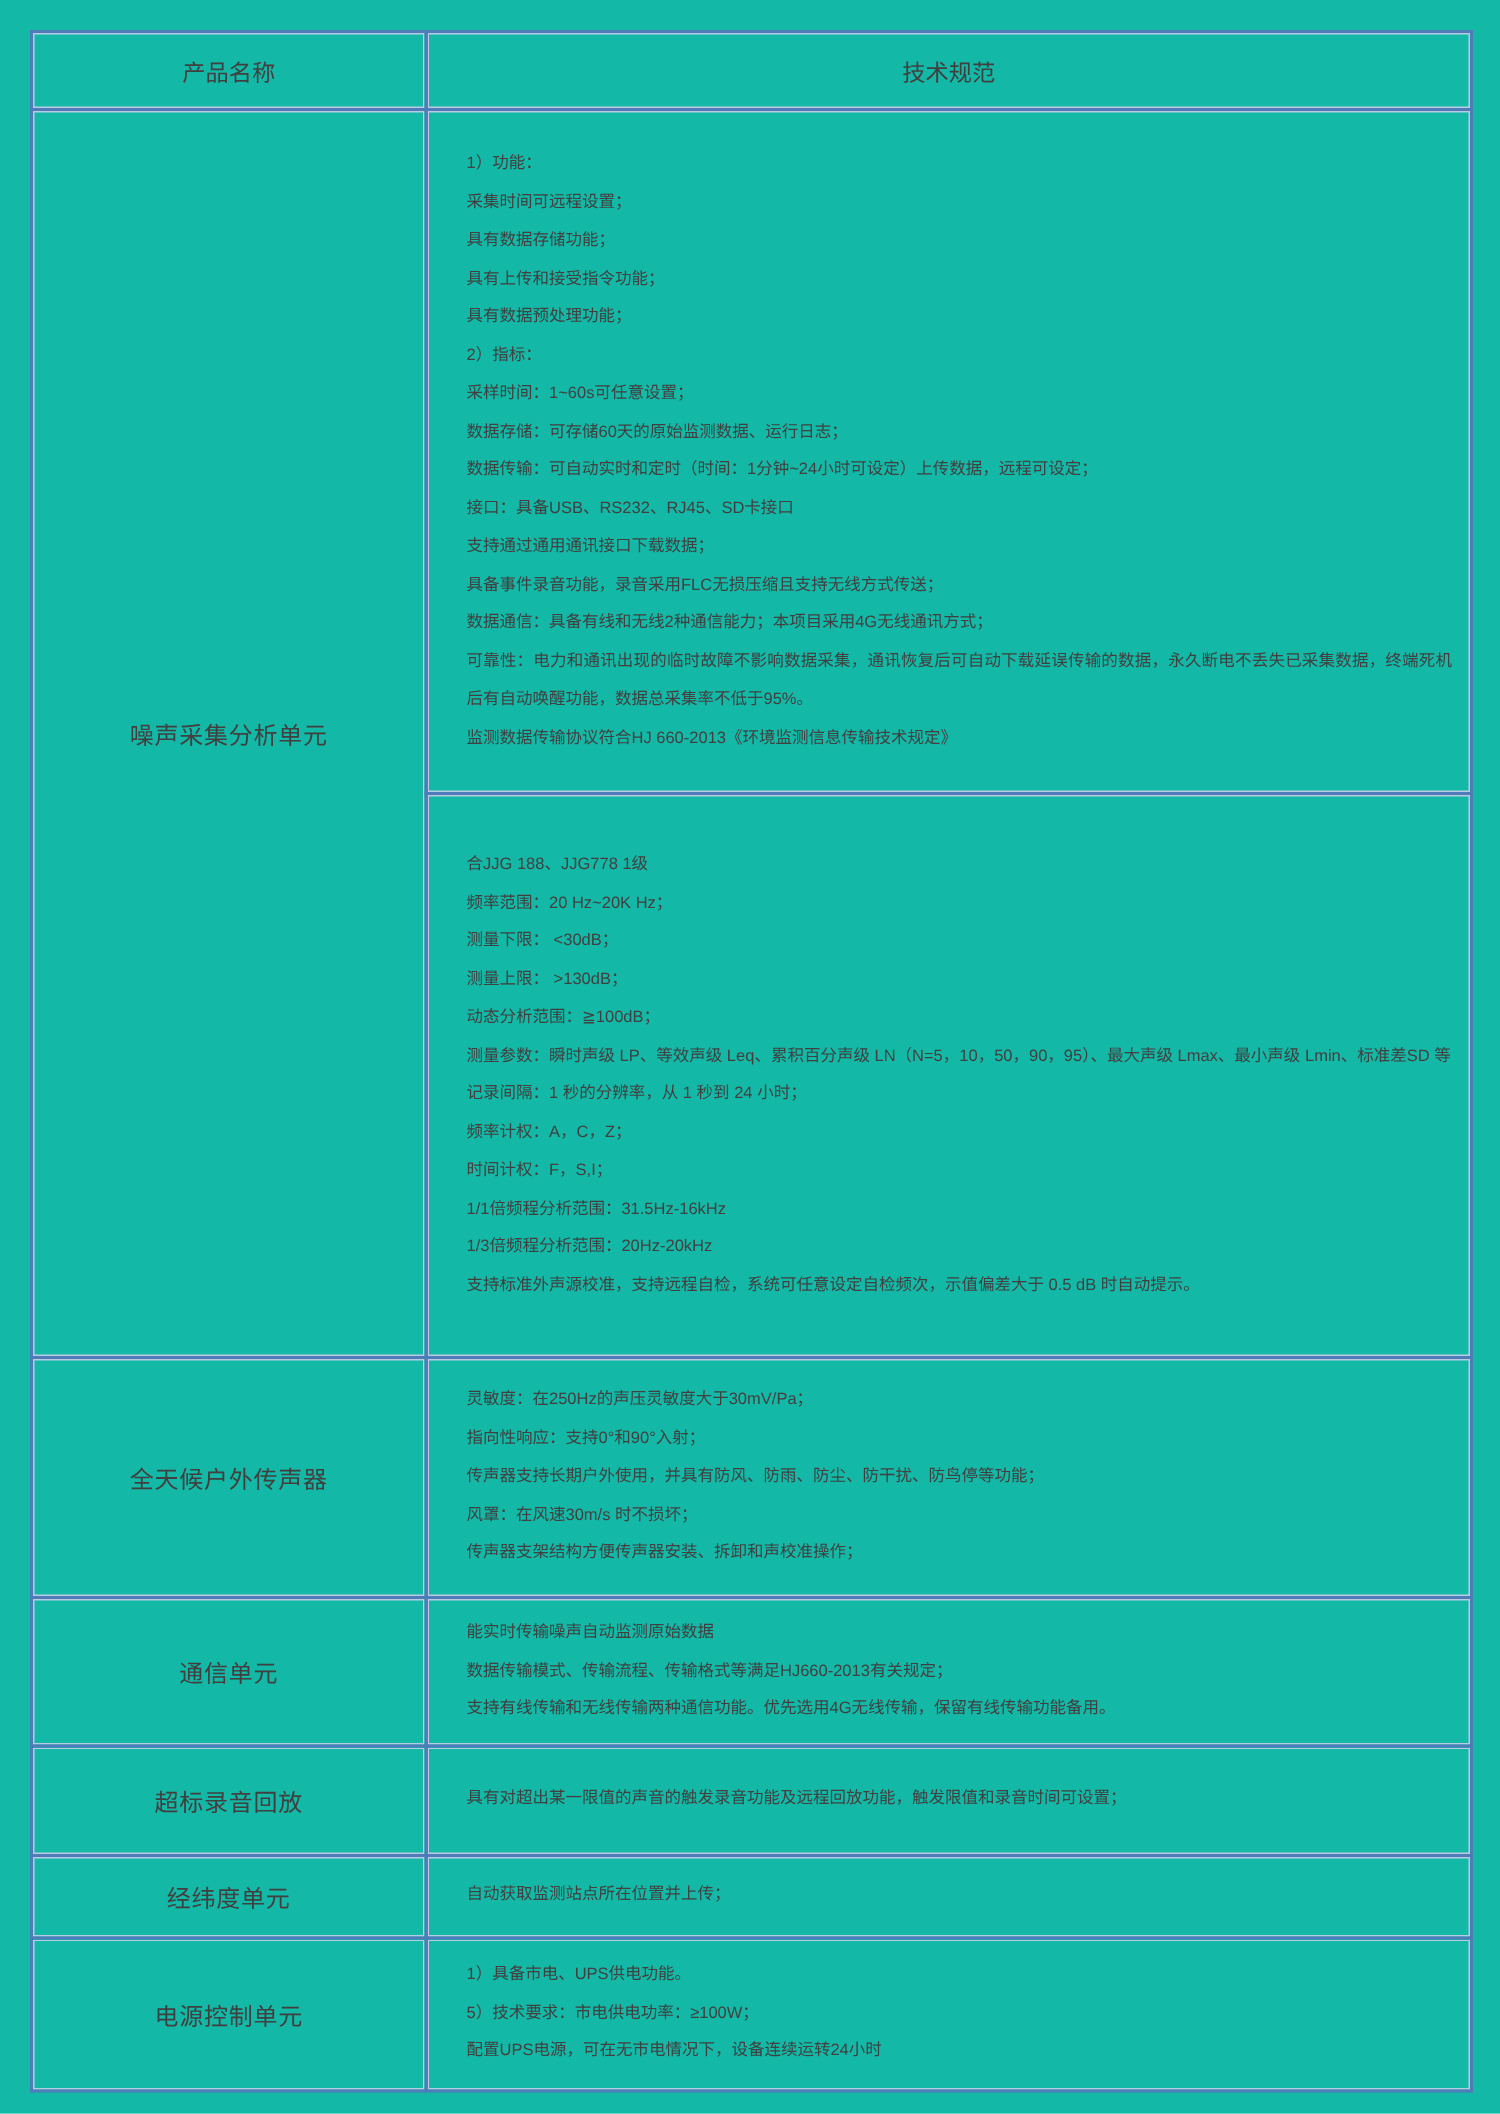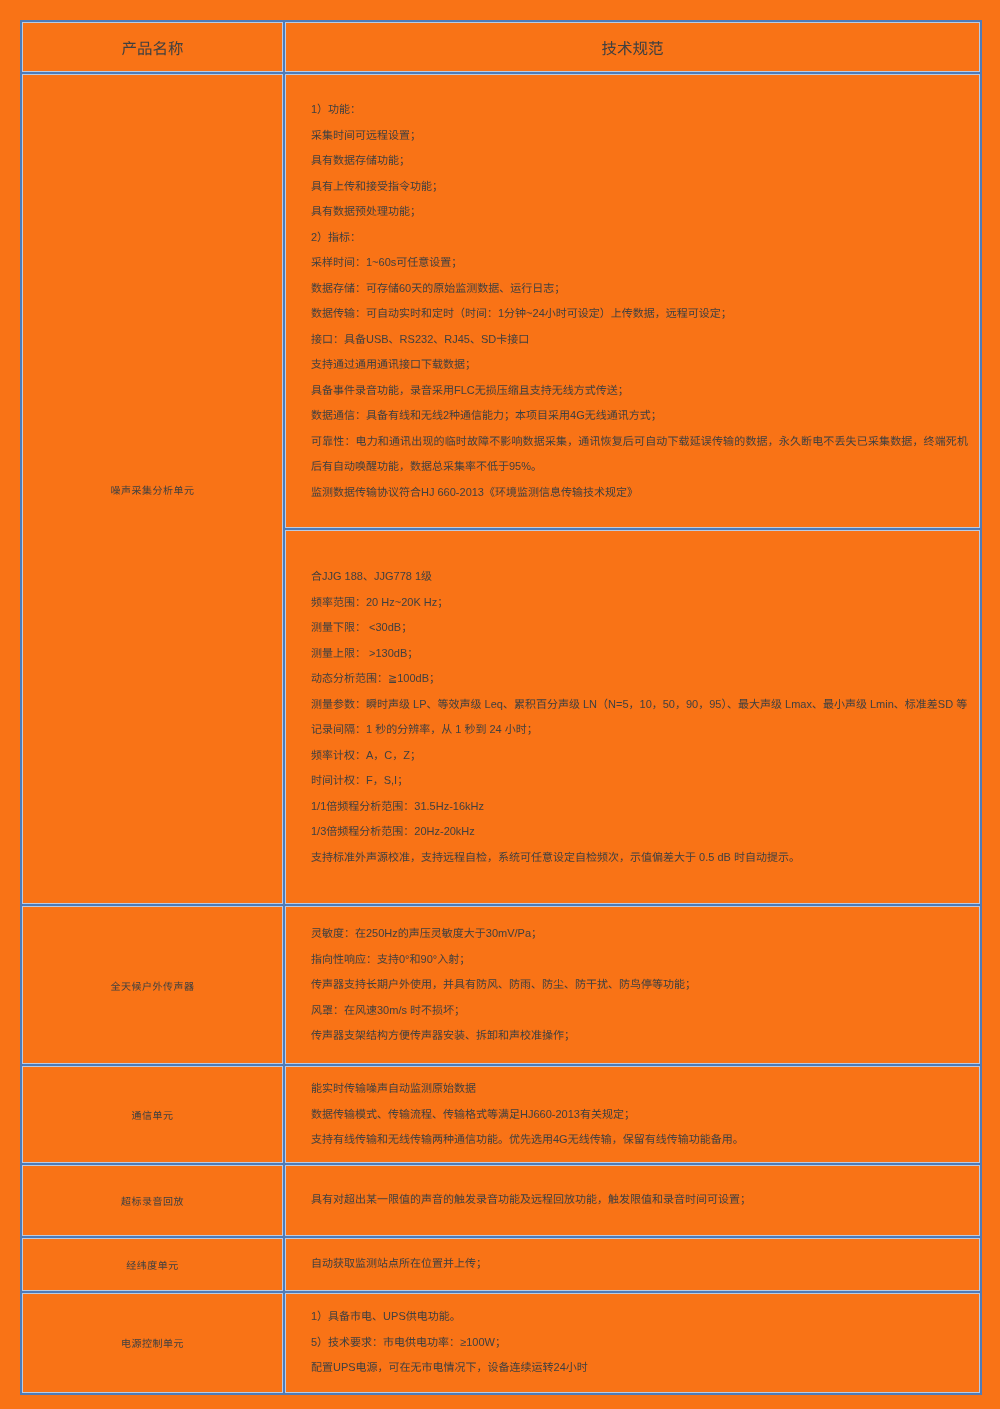--- a/index.html
+++ b/index.html
@@ -4,21 +4,21 @@
 <style>
   html, body {
     margin: 0;
     padding: 0;
     background: #ffffff;
     font-family: "Liberation Sans", "DejaVu Sans", sans-serif;
   }
   .page {
     width: 1000px;
     height: 1409px;
-    background: #f97316;
+    background: #14b8a6;
     box-sizing: border-box;
     padding: 20px;
   }
   table.spec-table {
     width: 960px;
     border-collapse: collapse;
     table-layout: fixed;
     color: #404040;
   }
   table.spec-table th,
@@ -32,21 +32,21 @@
   col.c2 { width: 697px; }
   thead tr { height: 52px; }
   th {
     font-size: 15.5px;
     font-weight: normal;
     text-align: center;
     color: #404040;
   }
   td.name-cell {
     text-align: center;
-    font-size: 10px;
+    font-size: 16px;
     letter-spacing: 0.5px;
     padding: 4px 8px;
   }
   td.spec-cell {
     padding: 10px 12px 10px 26px;
     font-size: 11px;
   }
   .spec-line {
     line-height: 25.5px;
     text-align: justify;

